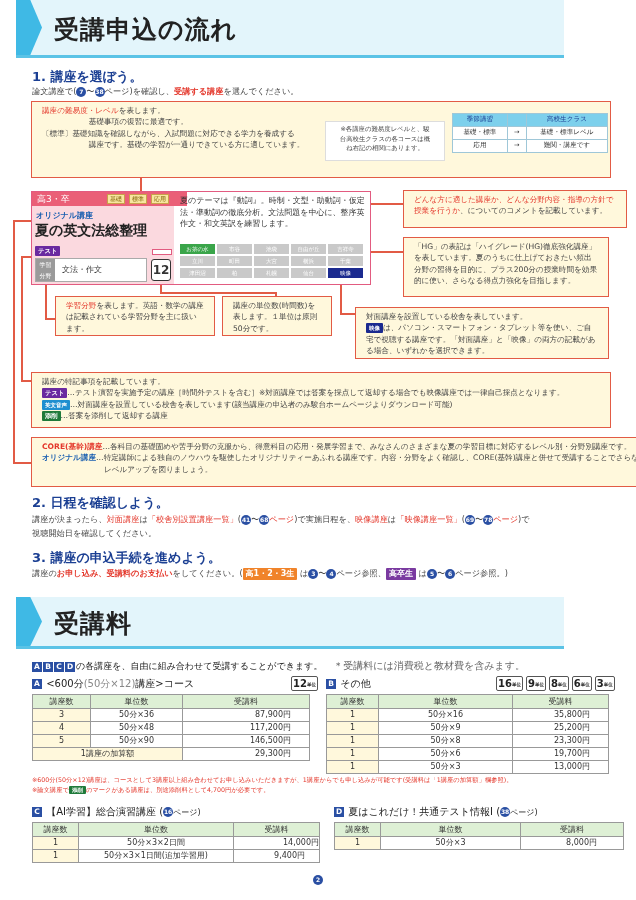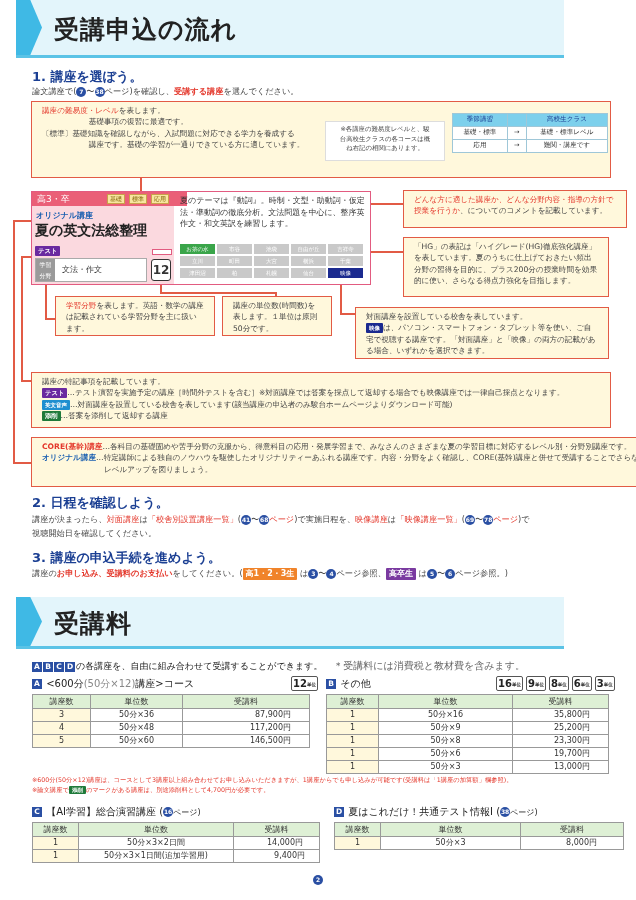--- a/index.html
+++ b/index.html
@@ -193,22 +193,26 @@
         <td>50分×36</td>
         <td class="yen">87,900円</td>
       </tr>
   <tr>
         <td class="c0">4</td>
         <td>50分×48</td>
         <td class="yen">117,200円</td>
       </tr>
   <tr>
         <td class="c0">5</td>
-        <td>50分×60</td>
+        <td>50分×90</td>
         <td class="yen">146,500円</td>
+      </tr>
+  <tr>
+        <td class="c0" colspan="2">1講座の加算額</td>
+        <td class="yen">29,300円</td>
       </tr>
 </tbody>
   </table>
 
 <div class="sec-title" style="left:326px;top:677px">
   <span class="letter">B</span> <span>その他</span>
 </div>
 <div style="position:absolute;left:493px;top:676px">
   <span class="unitico"><span>16</span><small>単位</small></span><span class="unitico"><span>9</span><small>単位</small></span><span class="unitico"><span>8</span><small>単位</small></span><span class="unitico"><span>6</span><small>単位</small></span><span class="unitico"><span>3</span><small>単位</small></span>
 </div>
@@ -258,21 +262,21 @@
 <table class="ftab" style="left:32px;top:822px;width:288px">
   <tbody>
       <tr>
         <th style="width:46px">講座数</th>
         <th style="width:155px">単位数</th>
         <th>受講料</th>
       </tr>
   <tr>
         <td class="c0">1</td>
         <td>50分×3×2日間</td>
-        <td class="yen" style="padding-right:16px">14,000円</td>
+        <td class="yen" style="padding-right:0">14,000円</td>
       </tr>
   <tr>
         <td class="c0">1</td>
         <td>50分×3×1日間(追加学習用)</td>
         <td class="yen" style="padding-right:14px">9,400円</td>
       </tr>
 </tbody>
   </table>
 
 <div class="sec-title" style="left:334px;top:805px">

